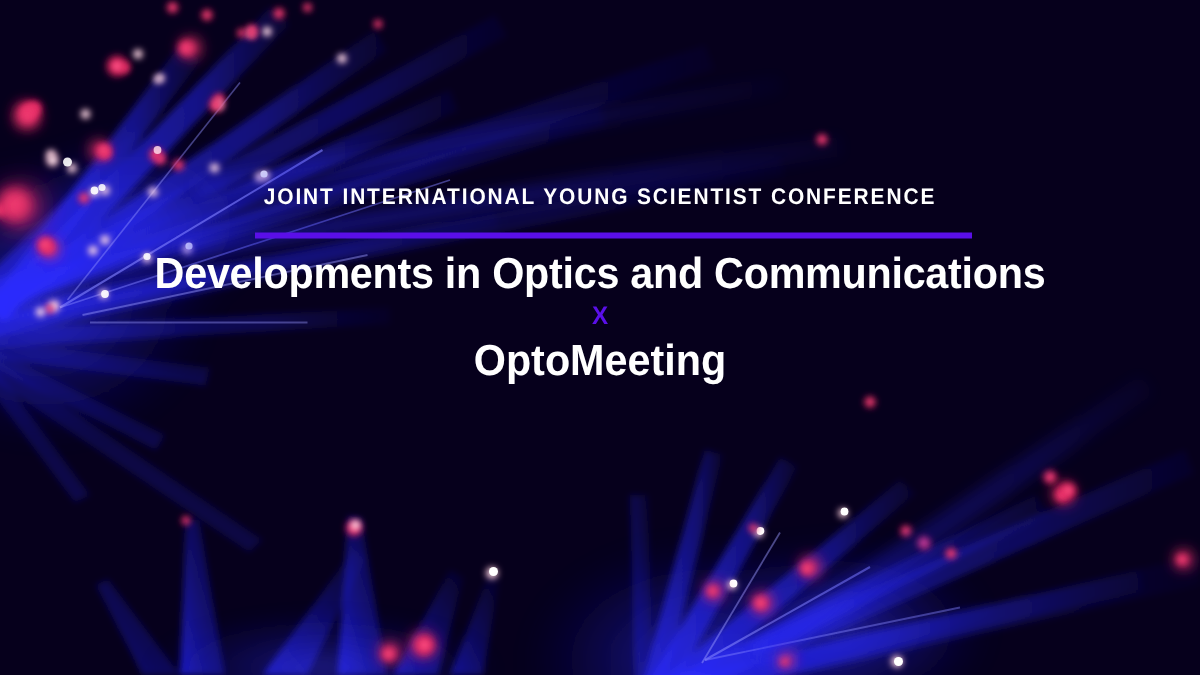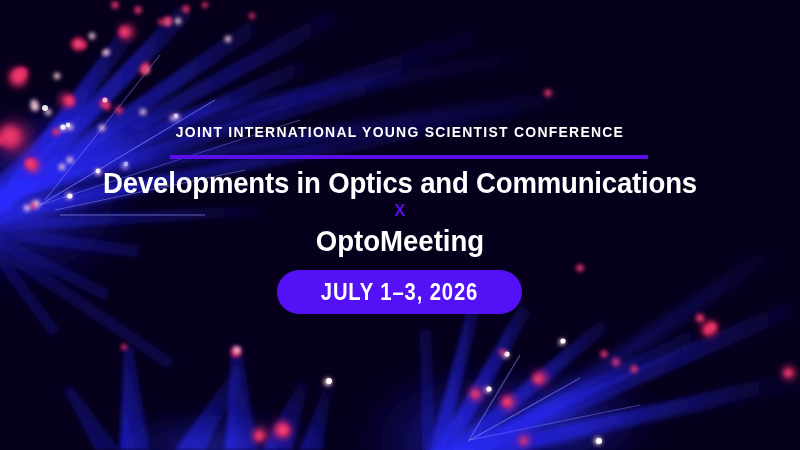--- a/index.html
+++ b/index.html
@@ -360,18 +360,15 @@
     <div class="eyebrow">JOINT INTERNATIONAL YOUNG SCIENTIST CONFERENCE</div>
 
     <div class="divider"></div>
 
     <div class="title-main">Developments in Optics and Communications</div>
 
     <div class="title-x">X</div>
 
     <div class="title-sub">OptoMeeting</div>
 
-    <div class="date-badge">
-      <span class="date-text">JULY 1–3, 2026</span>
-    </div>
 
   </div>
 </div>
 
 </body></html>

